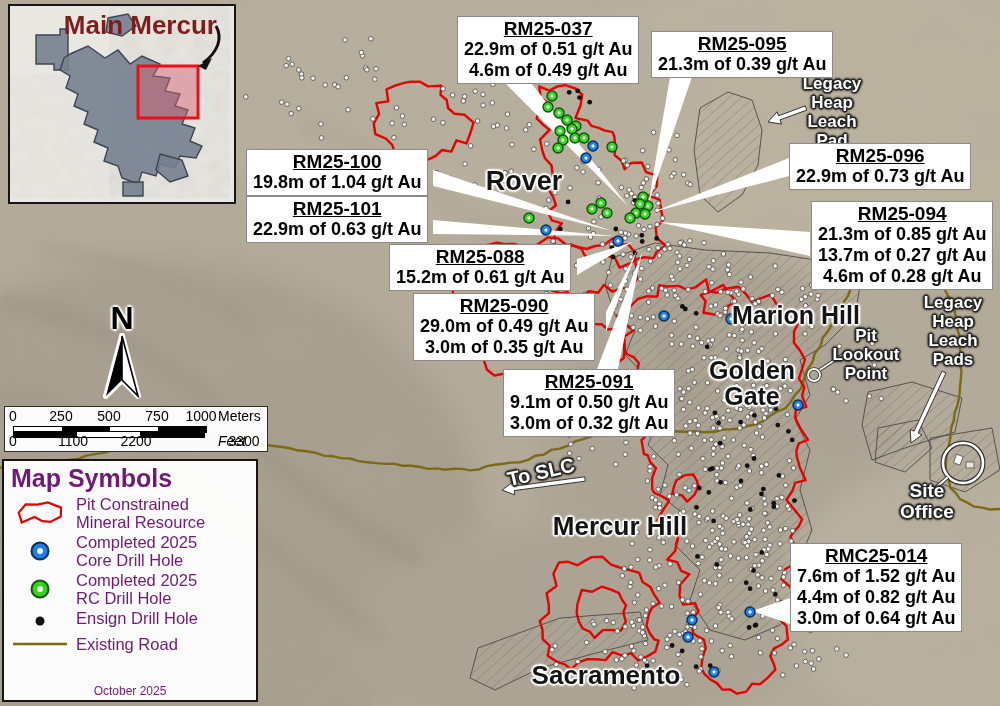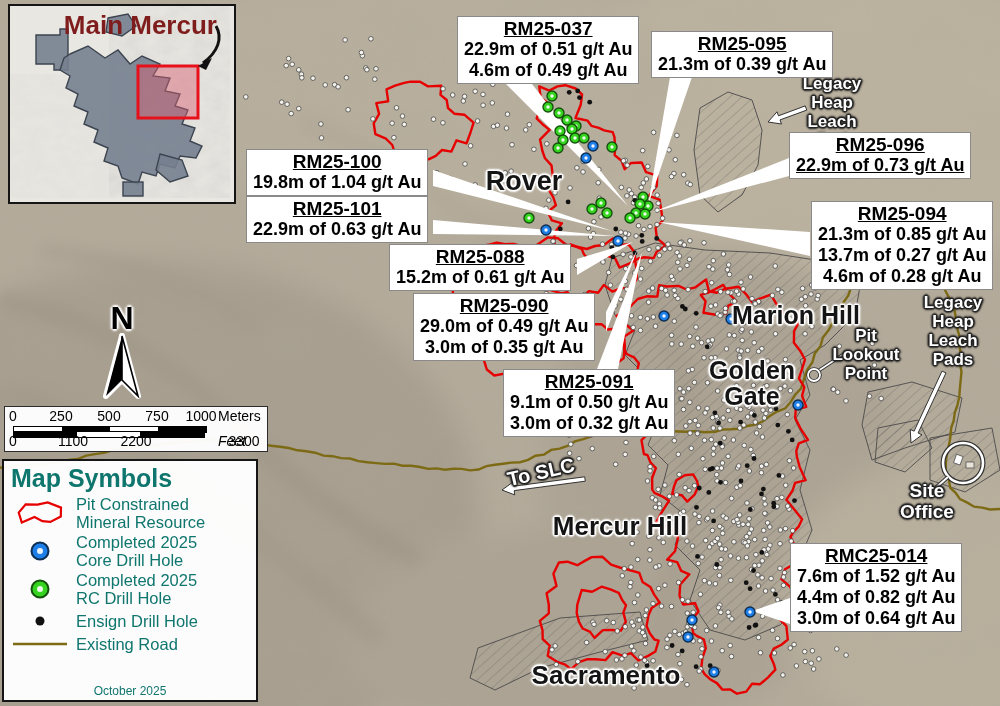--- a/index.html
+++ b/index.html
@@ -35,23 +35,23 @@
   #scalebar{position:absolute;left:4px;top:406px;width:262px;height:44px;z-index:40;
             background:rgba(255,255,255,0.96);border:1px solid #2b2b2b;font-size:14px;color:#000;}
   #scalebar .tick{position:absolute;transform:translateX(-50%);top:1px;}
   #scalebar .tickf{position:absolute;transform:translateX(-50%);top:26px;}
   #scalebar .unit{position:absolute;top:1px;}
   #scalebar .unitf{position:absolute;top:26px;}
   .barrow{position:absolute;left:8px;height:5px;border:1px solid #000;background:#fff;}
   .barseg{position:absolute;top:0;height:5px;background:#000;}
   
   #legend{position:absolute;left:2px;top:459px;width:256px;height:243px;z-index:40;
-          background:rgba(255,255,255,0.97);border:2px solid #151515;box-sizing:border-box;color:#0f766e;}
+          background:rgba(255,255,255,0.97);border:2px solid #151515;box-sizing:border-box;color:#701a75;}
   #legend-title{font-size:25px;font-weight:bold;margin:3px 0 2px 7px;}
-  .leg-item{display:flex;align-items:center;margin:0 0 2px 0;}
+  .leg-item{display:flex;margin:0 0 2px 0;}
   .leg-icon{width:72px;flex:0 0 72px;display:flex;justify-content:center;align-items:center;}
   .leg-label{font-size:16.5px;line-height:18px;}
   #legend-date{position:absolute;bottom:2px;left:0;width:100%;text-align:center;font-size:12px;}
 </style>
 </head>
 <body>
 
 <div id="stage">
 
   <svg id="mapsvg" width="1000" height="706" viewBox="0 0 1000 706">
@@ -1108,21 +1108,21 @@
     <div class="callout" style="left: 413px; top: 293px;">
       <div class="callout-title">RM25-090</div>
       <div class="callout-line">29.0m of 0.49 g/t Au</div>
       <div class="callout-line">3.0m of 0.35 g/t Au</div>
     </div>
     <div class="callout" style="left: 503px; top: 369px;">
       <div class="callout-title">RM25-091</div>
       <div class="callout-line">9.1m of 0.50 g/t Au</div>
       <div class="callout-line">3.0m of 0.32 g/t Au</div>
     </div>
-    <div class="callout" style="left: 789px; top: 132px; text-decoration: underline;">
+    <div class="callout" style="left: 789px; top: 143px;">
       <div class="callout-title">RM25-096</div>
       <div class="callout-line">22.9m of 0.73 g/t Au</div>
     </div>
     <div class="callout" style="left: 811px; top: 201px;">
       <div class="callout-title">RM25-094</div>
       <div class="callout-line">21.3m of 0.85 g/t Au</div>
       <div class="callout-line">13.7m of 0.27 g/t Au</div>
       <div class="callout-line">4.6m of 0.28 g/t Au</div>
     </div>
     <div class="callout" style="left: 790px; top: 543px;">

